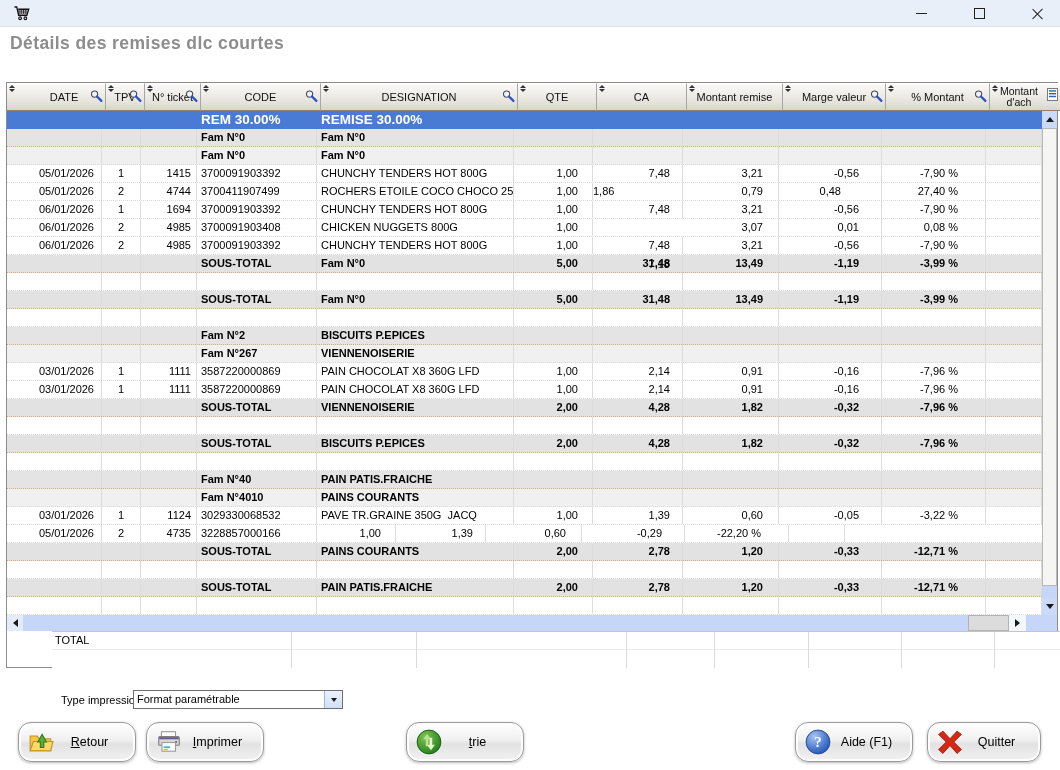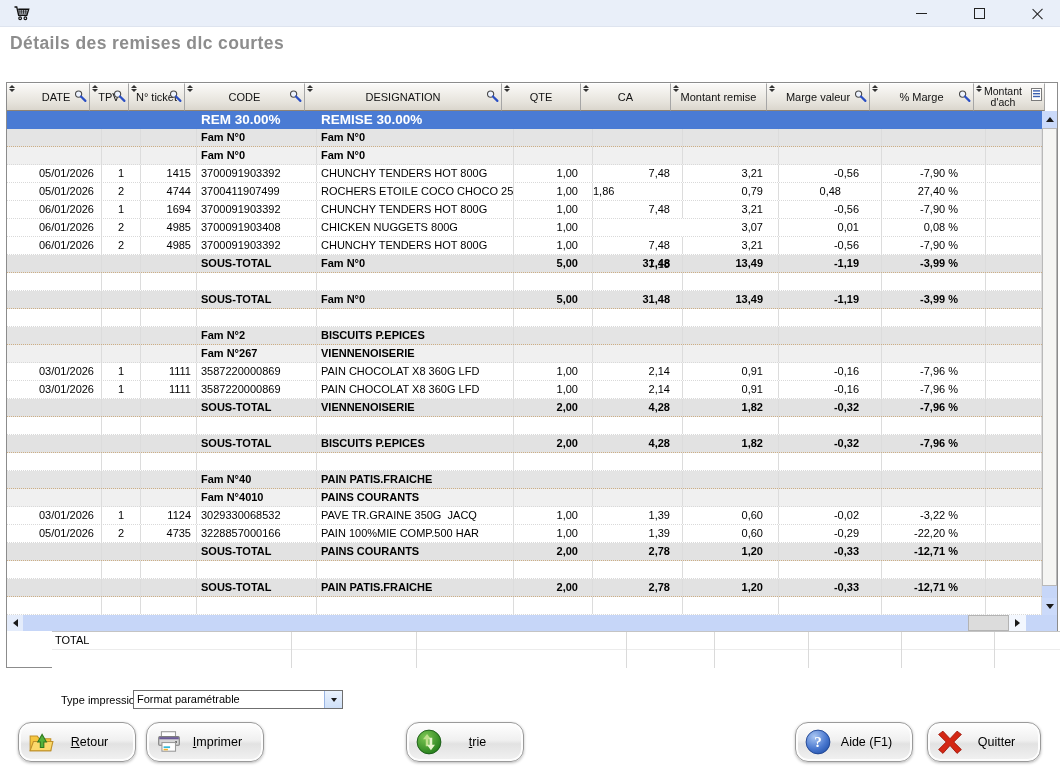--- a/index.html
+++ b/index.html
@@ -102,21 +102,21 @@
     <div class="win-btn">
         <span class="glyph-close"></span>
       </div>
   </div>
 </div>
 
 <div class="page-title">Détails des remises dlc courtes</div>
 
 <div class="grid">
   <div class="ghead" id="ghead">
-      <div class="hcell" style="width: 83px; padding-left: 16px;"><span class="sorticon"><span class="tu"></span><span class="td"></span></span><span>DATE</span><span class="magicon"><svg width="13" height="13" viewBox="0 0 13 13">
+      <div class="hcell" style="width: 99px; padding-left: 16px;"><span class="sorticon"><span class="tu"></span><span class="td"></span></span><span>DATE</span><span class="magicon"><svg width="13" height="13" viewBox="0 0 13 13">
             <circle cx="4.6" cy="4.6" r="3.1" fill="#EDF3FF" stroke="#4A4A4A" stroke-width="1.1"></circle>
             <line x1="7" y1="7" x2="11.4" y2="11.4" stroke="#2B4FC4" stroke-width="2.2" stroke-linecap="round"></line>
           </svg></span></div>
       <div class="hcell" style="width: 39px;"><span class="sorticon"><span class="tu"></span><span class="td"></span></span><span>TPV</span><span class="magicon"><svg width="13" height="13" viewBox="0 0 13 13">
             <circle cx="4.6" cy="4.6" r="3.1" fill="#EDF3FF" stroke="#4A4A4A" stroke-width="1.1"></circle>
             <line x1="7" y1="7" x2="11.4" y2="11.4" stroke="#2B4FC4" stroke-width="2.2" stroke-linecap="round"></line>
           </svg></span></div>
       <div class="hcell" style="width: 56px;"><span class="sorticon"><span class="tu"></span><span class="td"></span></span><span>N° ticket</span><span class="magicon"><svg width="13" height="13" viewBox="0 0 13 13">
             <circle cx="4.6" cy="4.6" r="3.1" fill="#EDF3FF" stroke="#4A4A4A" stroke-width="1.1"></circle>
             <line x1="7" y1="7" x2="11.4" y2="11.4" stroke="#2B4FC4" stroke-width="2.2" stroke-linecap="round"></line>
@@ -129,21 +129,21 @@
             <circle cx="4.6" cy="4.6" r="3.1" fill="#EDF3FF" stroke="#4A4A4A" stroke-width="1.1"></circle>
             <line x1="7" y1="7" x2="11.4" y2="11.4" stroke="#2B4FC4" stroke-width="2.2" stroke-linecap="round"></line>
           </svg></span></div>
       <div class="hcell" style="width: 79px;"><span class="sorticon"><span class="tu"></span><span class="td"></span></span><span>QTE</span></div>
       <div class="hcell" style="width: 90px;"><span class="sorticon"><span class="tu"></span><span class="td"></span></span><span>CA</span></div>
       <div class="hcell" style="width: 96px;"><span class="sorticon"><span class="tu"></span><span class="td"></span></span><span>Montant remise</span></div>
       <div class="hcell" style="width: 103px;"><span class="sorticon"><span class="tu"></span><span class="td"></span></span><span>Marge valeur</span><span class="magicon"><svg width="13" height="13" viewBox="0 0 13 13">
             <circle cx="4.6" cy="4.6" r="3.1" fill="#EDF3FF" stroke="#4A4A4A" stroke-width="1.1"></circle>
             <line x1="7" y1="7" x2="11.4" y2="11.4" stroke="#2B4FC4" stroke-width="2.2" stroke-linecap="round"></line>
           </svg></span></div>
-      <div class="hcell" style="width: 104px;"><span class="sorticon"><span class="tu"></span><span class="td"></span></span><span>% Marge</span><span class="magicon"><svg width="13" height="13" viewBox="0 0 13 13">
+      <div class="hcell" style="width: 104px;"><span class="sorticon"><span class="tu"></span><span class="td"></span></span><span>% Montant</span><span class="magicon"><svg width="13" height="13" viewBox="0 0 13 13">
             <circle cx="4.6" cy="4.6" r="3.1" fill="#EDF3FF" stroke="#4A4A4A" stroke-width="1.1"></circle>
             <line x1="7" y1="7" x2="11.4" y2="11.4" stroke="#2B4FC4" stroke-width="2.2" stroke-linecap="round"></line>
           </svg></span></div>
       <div class="hcell" style="width: 71px;"><span class="sorticon"><span class="tu"></span><span class="td"></span></span><span style="font-size: 10.5px; margin-right: 12px;">Montant
 d'ach</span><span class="repicon"><svg width="11" height="13" viewBox="0 0 11 13">
             <rect x="0.5" y="0.5" width="10" height="12" fill="#FDFDFD" stroke="#7A7A7A"></rect>
             <rect x="2" y="2.2" width="7" height="1.4" fill="#3A5FB0"></rect>
             <rect x="2" y="5" width="7" height="1.4" fill="#3A5FB0"></rect>
             <rect x="2" y="7.8" width="7" height="1.4" fill="#3A5FB0"></rect>
           </svg></span></div>
@@ -437,30 +437,29 @@
       </div>
       <div class="grow data">
         <div class="gcell" style="width: 95px; text-align: right; padding-right: 7px;">03/01/2026</div>
         <div class="gcell" style="width: 39px; text-align: center;">1</div>
         <div class="gcell" style="width: 56px; text-align: right; padding-right: 5px;">1124</div>
         <div class="gcell" style="width: 120px; text-align: left; padding-left: 4px;">3029330068532</div>
         <div class="gcell" style="width: 197px; text-align: left; padding-left: 4px;">PAVE TR.GRAINE 350G  JACQ</div>
         <div class="gcell" style="width: 79px; text-align: right; padding-right: 14px;">1,00</div>
         <div class="gcell" style="width: 90px; text-align: right; padding-right: 12px;">1,39</div>
         <div class="gcell" style="width: 96px; text-align: right; padding-right: 15px;">0,60</div>
-        <div class="gcell" style="width: 103px; text-align: right; padding-right: 22px;">-0,02</div>
+        <div class="gcell" style="width: 103px; text-align: right; padding-right: 22px;">-0,05</div>
         <div class="gcell" style="width: 104px; text-align: right; padding-right: 27px;">-3,22 %</div>
         <div class="gcell" style="width: 56px; text-align: right; padding-right: 6px;"></div>
       </div>
       <div class="grow data">
         <div class="gcell" style="width: 95px; text-align: right; padding-right: 7px;">05/01/2026</div>
         <div class="gcell" style="width: 39px; text-align: center;">2</div>
         <div class="gcell" style="width: 56px; text-align: right; padding-right: 5px;">4735</div>
         <div class="gcell" style="width: 120px; text-align: left; padding-left: 4px;">3228857000166</div>
-        <div class="gcell" style="width: 197px; text-align: left; padding-left: 4px;">PAIN 100%MIE COMP.500 HAR</div>
         <div class="gcell" style="width: 79px; text-align: right; padding-right: 14px;">1,00</div>
         <div class="gcell" style="width: 90px; text-align: right; padding-right: 12px;">1,39</div>
         <div class="gcell" style="width: 96px; text-align: right; padding-right: 15px;">0,60</div>
         <div class="gcell" style="width: 103px; text-align: right; padding-right: 22px;">-0,29</div>
         <div class="gcell" style="width: 104px; text-align: right; padding-right: 27px;">-22,20 %</div>
         <div class="gcell" style="width: 56px; text-align: right; padding-right: 6px;"></div>
       </div>
       <div class="grow subtotal">
         <div class="gcell" style="width: 95px; text-align: right; padding-right: 7px;"></div>
         <div class="gcell" style="width: 39px; text-align: center;"></div>

